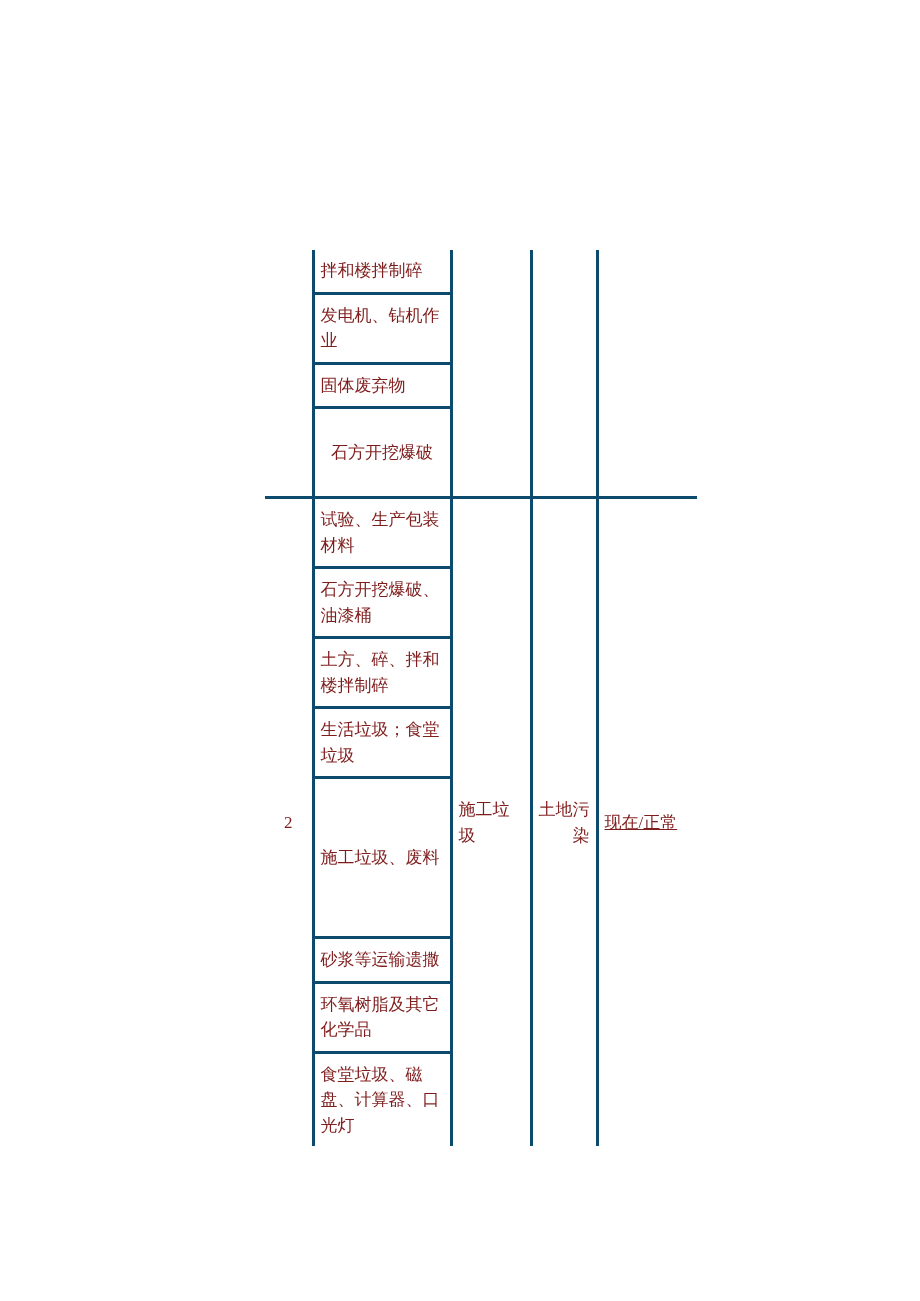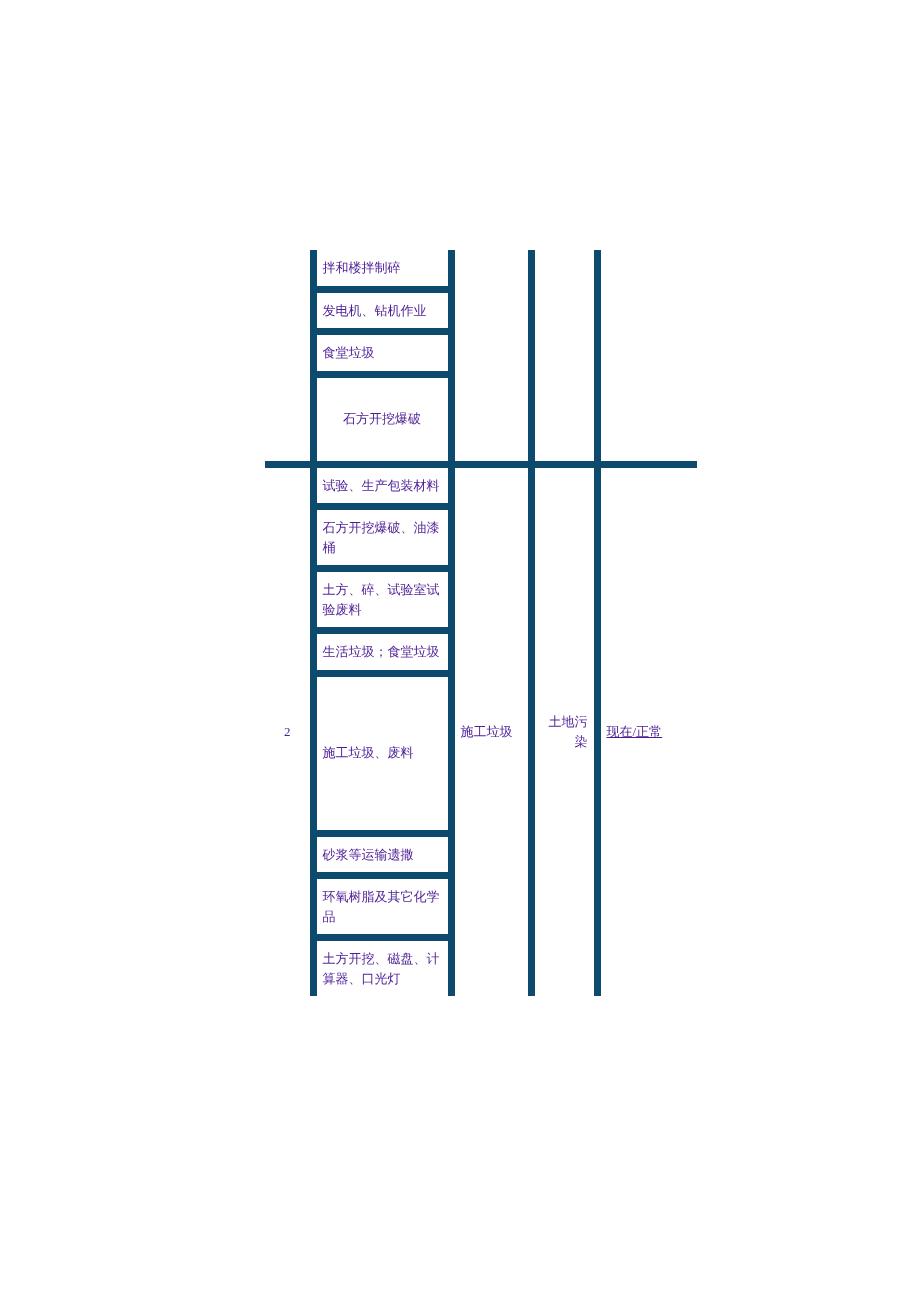--- a/index.html
+++ b/index.html
@@ -14,25 +14,25 @@
       height: 1301px;
       position: relative;
     }
     .table-container {
       position: absolute;
       left: 265px;
       top: 250px;
     }
     table {
       border-collapse: collapse;
-      font-size: 13px;
-      color: #4c1d95;
+      font-size: 17px;
+      color: #7f1d1d;
     }
     td {
-      border: 7px solid #0c4a6e;
+      border: 3px solid #0c4a6e;
       padding: 8px 6px;
       text-align: left;
       vertical-align: middle;
       line-height: 1.5;
     }
     .col-num {
       width: 48px;
       text-align: center;
       border-left: none;
     }
@@ -78,48 +78,48 @@
       <td class="col-num no-top-border no-bottom-border" rowspan="4"></td>
       <td class="col-activity no-top-border">拌和楼拌制碎</td>
       <td class="col-factor no-top-border no-bottom-border" rowspan="4"></td>
       <td class="col-impact no-top-border no-bottom-border" rowspan="4"></td>
       <td class="col-time no-top-border no-bottom-border" rowspan="4"></td>
     </tr>
     <tr>
       <td class="col-activity">发电机、钻机作业</td>
     </tr>
     <tr>
-      <td class="col-activity">食堂垃圾</td>
+      <td class="col-activity">固体废弃物</td>
     </tr>
     <tr>
       <td class="col-activity tall-row">石方开挖爆破</td>
     </tr>
     <tr>
       <td class="col-num no-bottom-border" rowspan="8">2</td>
       <td class="col-activity">试验、生产包装材料</td>
       <td class="col-factor no-bottom-border" rowspan="8">施工垃圾</td>
       <td class="col-impact no-bottom-border" rowspan="8">土地污染</td>
       <td class="col-time no-bottom-border" rowspan="8">现在/正常</td>
     </tr>
     <tr>
       <td class="col-activity">石方开挖爆破、油漆桶</td>
     </tr>
     <tr>
-      <td class="col-activity">土方、碎、试验室试验废料</td>
+      <td class="col-activity">土方、碎、拌和楼拌制碎</td>
     </tr>
     <tr>
       <td class="col-activity">生活垃圾；食堂垃圾</td>
     </tr>
     <tr>
       <td class="col-activity very-tall-row">施工垃圾、废料</td>
     </tr>
     <tr>
       <td class="col-activity">砂浆等运输遗撒</td>
     </tr>
     <tr>
       <td class="col-activity">环氧树脂及其它化学品</td>
     </tr>
     <tr>
-      <td class="col-activity no-bottom-border">土方开挖、磁盘、计算器、口光灯</td>
+      <td class="col-activity no-bottom-border">食堂垃圾、磁盘、计算器、口光灯</td>
     </tr>
   </tbody>
     </table>
 </div>
 
 </body></html>

